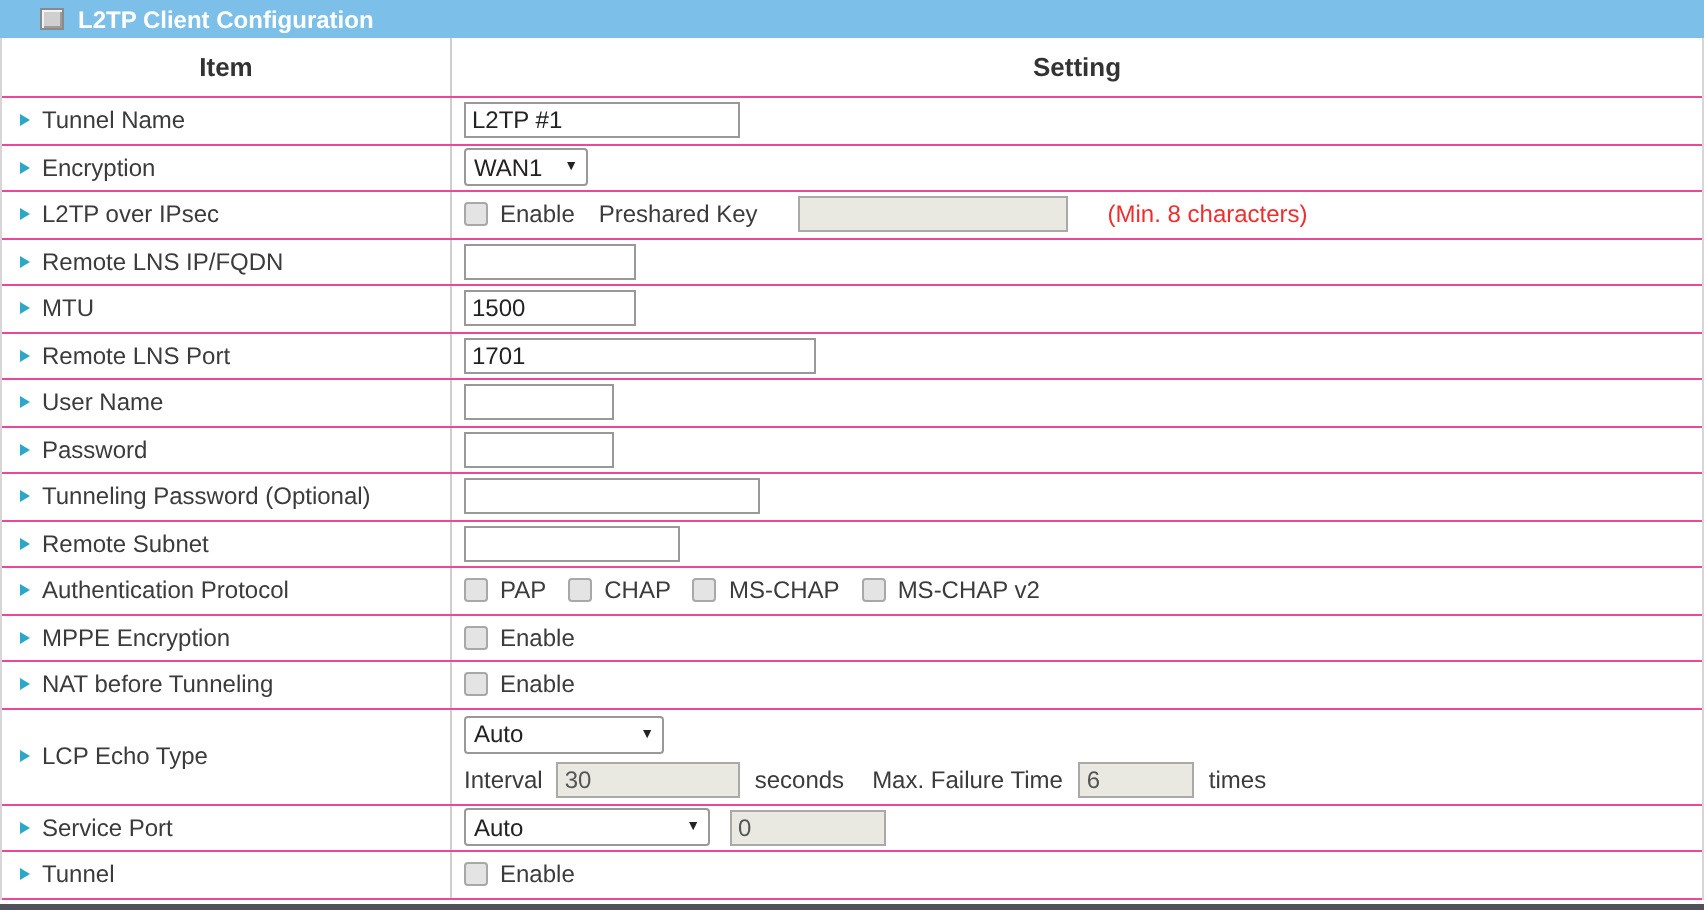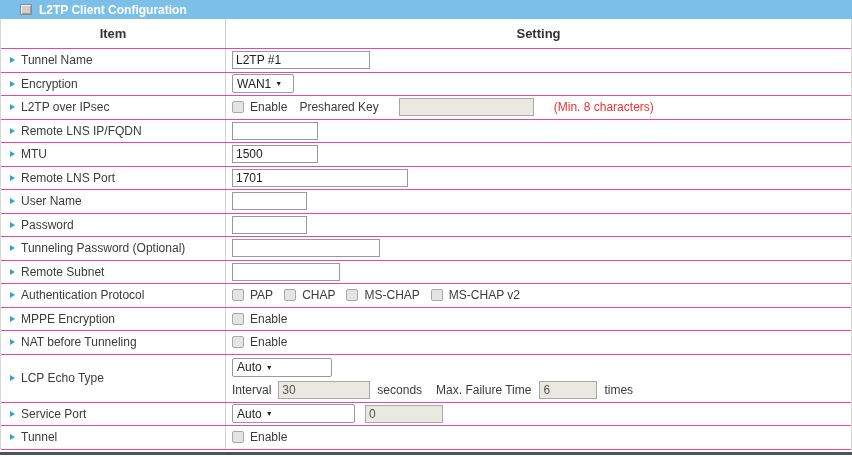--- a/index.html
+++ b/index.html
@@ -47,21 +47,21 @@
     height:18px; box-sizing:border-box; border:1px solid #999;
     background:#fff; color:#222; padding:0 3px;
     font-family:"Liberation Sans", sans-serif; font-size:12px;
   }
   .txt.dis { background:#e9e9e1; border-color:#a9a9a9; color:#555; }
   .w138{width:138px} .w110{width:86px} .w160{width:176px} .w75{width:75px}
   .w148{width:148px} .w108{width:108px} .w135{width:135px} .w70{width:92px}
   .w58{width:58px} .w78{width:78px}
 
   .select {
-    display:inline-flex; align-items:center; 
+    display:inline-flex; align-items:center; justify-content:space-between;
     height:19px; box-sizing:border-box; border:1px solid #999; border-radius:2px;
     background:#fff; padding:0 4px; color:#222;
   }
   .sw62{width:62px} .sw100{width:100px} .sw123{width:123px}
   .selarr { font-size:7px; color:#222; margin-left:4px; }
 
   .cb {
     width:12px; height:12px; box-sizing:border-box; display:inline-block;
     border:1px solid #a8a8a8; background:#e4e4e4; border-radius:2px; flex:0 0 auto;
   }

